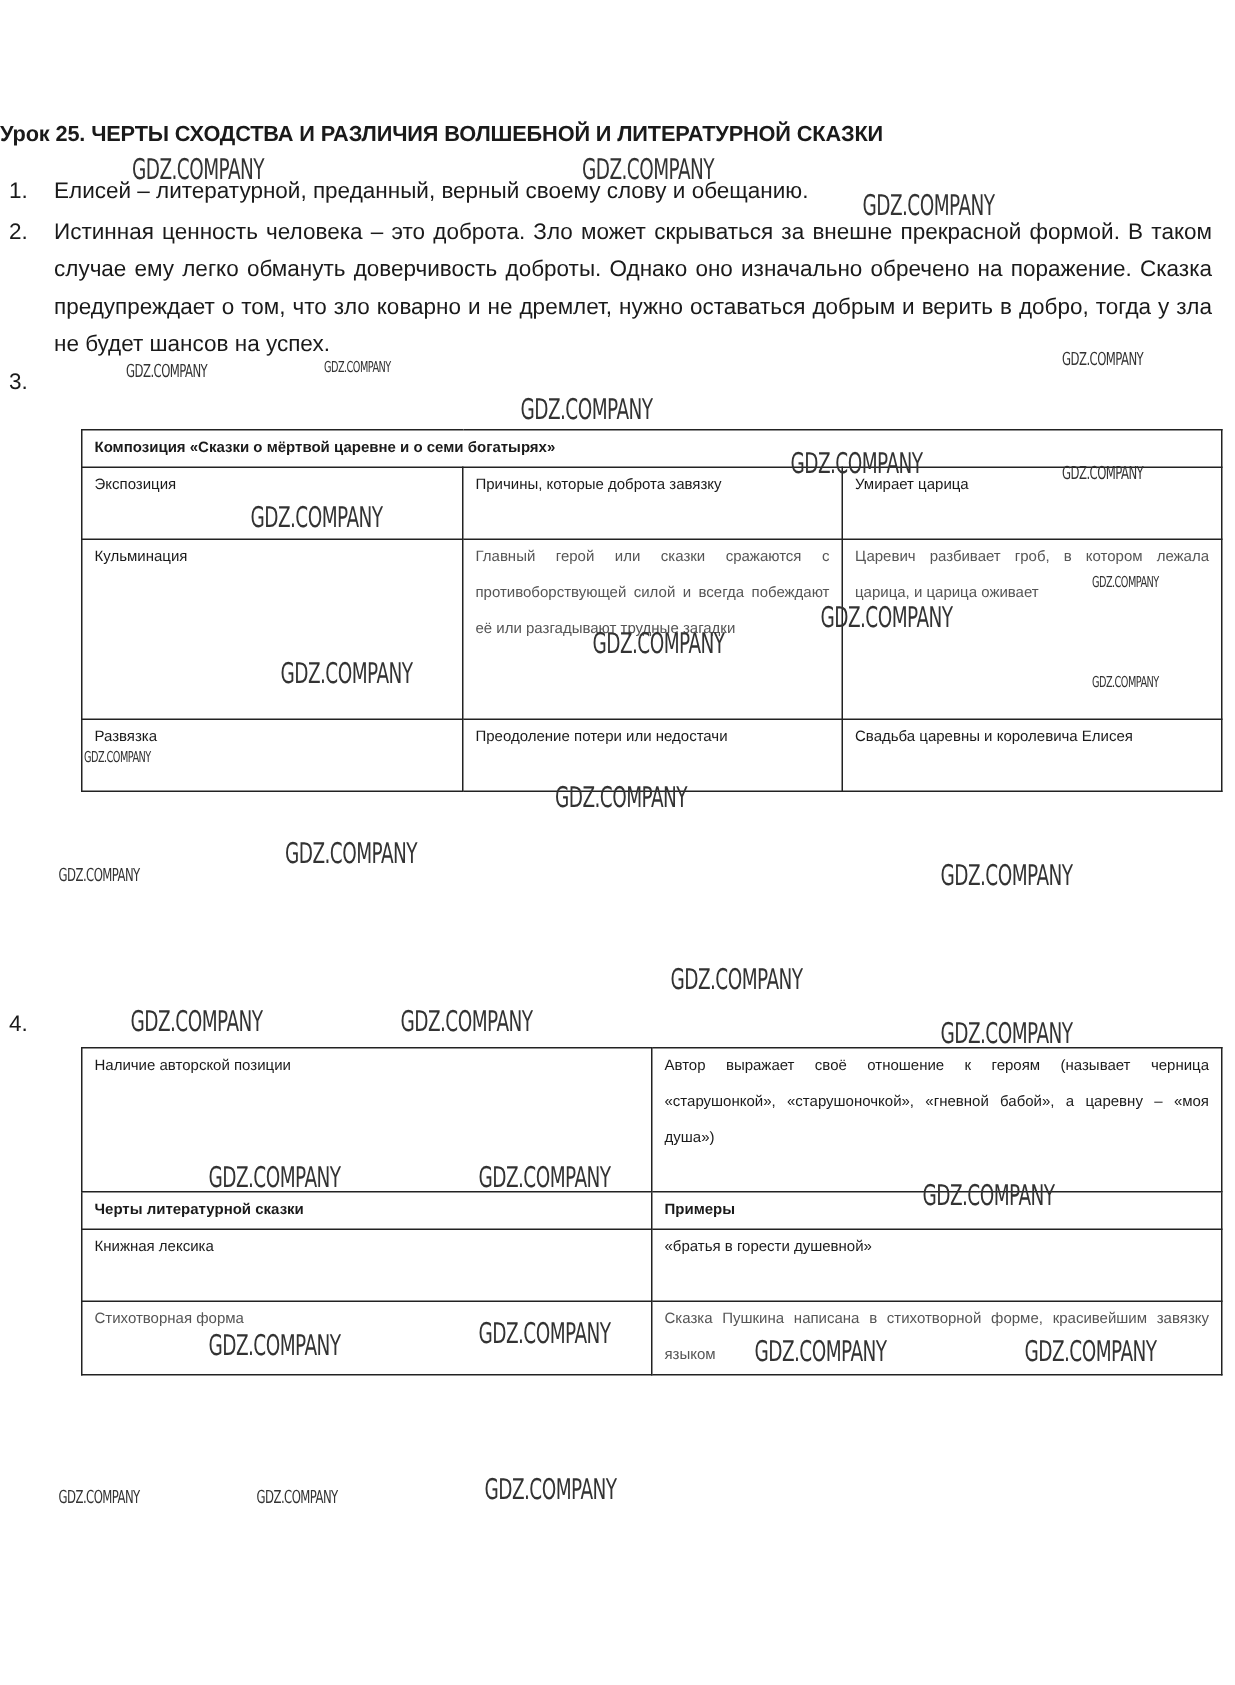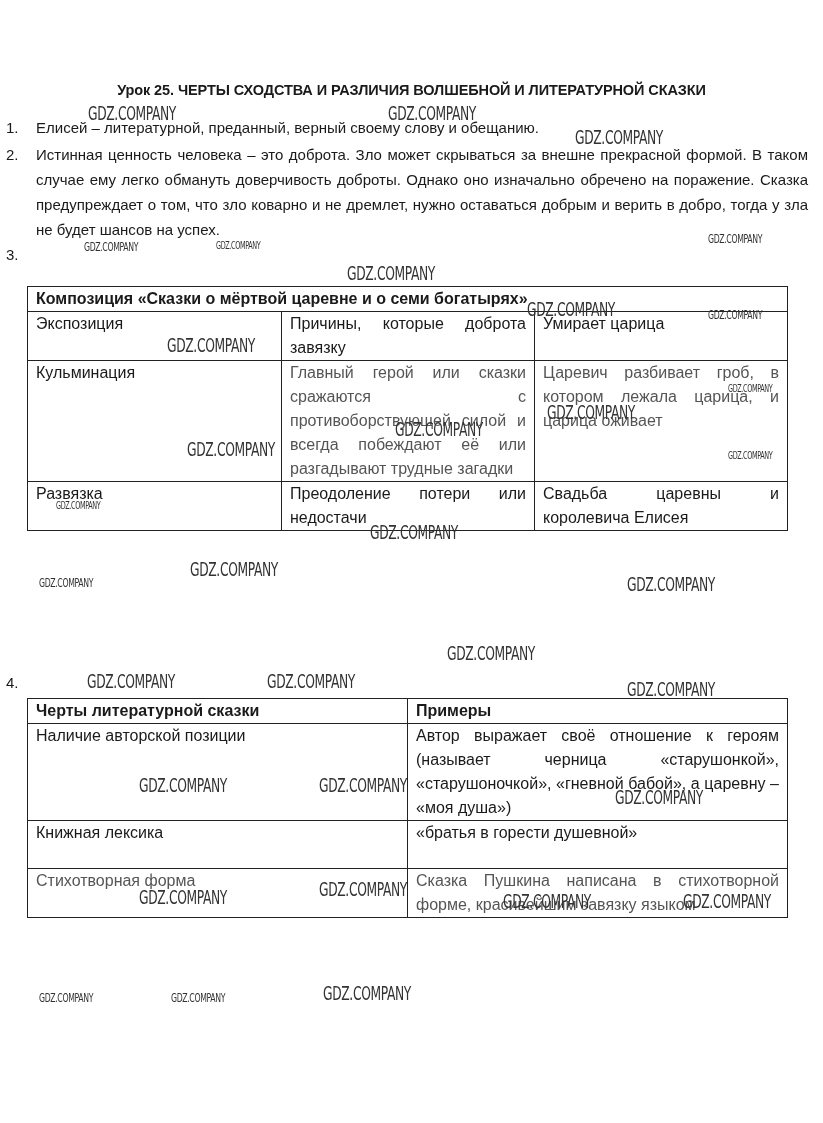--- a/index.html
+++ b/index.html
@@ -1,24 +1,24 @@
 <!DOCTYPE html>
 <html><head>
 <meta charset="utf-8">
 <style>
   html, body { margin: 0; padding: 0; background: #ffffff; }
   body { width: 823px; height: 1123px; position: relative; overflow: hidden;
          font-family: "Liberation Sans", "DejaVu Sans", sans-serif; color: #1a1a1a; }
-  .title { position: absolute; left: 0; width: 823px; top: 82px; text-align: center;
+  .title { position: absolute; left: 0; width: 823px; top: 82px; text-align: left;
            font-weight: bold; font-size: 14.5px; letter-spacing: -0.1px; }
   .item-num { position: absolute; left: 6px; font-size: 15px; }
   .para { position: absolute; left: 36px; width: 772px; font-size: 15px; line-height: 24px;
           text-align: justify; }
   .para.single { white-space: nowrap; }
-  table.grid { position: absolute; border-collapse: collapse; font-size: 16px; line-height: 24px; table-layout: fixed; }
+  table.grid { position: absolute; border-collapse: collapse; font-size: 10px; line-height: 24px; table-layout: fixed; margin-left: 27px; }
   table.grid td { border: 1.5px solid #222; vertical-align: top; padding: 0 8px; text-align: justify; }
   table.grid td.hdr { font-weight: bold; }
   .fade { color: #555; }
   .wm { position: absolute; font-family: "Liberation Sans Narrow", "DejaVu Sans Condensed", "Liberation Sans", sans-serif;
         color: #333; font-size: 19px; transform: scaleX(0.72); transform-origin: left top; letter-spacing: -0.5px;
         white-space: nowrap; pointer-events: none; }
   .wm.sm { font-size: 12px; }
 </style>
 </head>
 <body>
@@ -62,27 +62,27 @@
   </table>
 
 <div class="item-num" style="top:674px">4.</div>
 
 <table class="grid" style="left:27px; top:698px; width:760px;">
   <colgroup>
       <col style="width:380px">
       <col style="width:380px">
     </colgroup>
   <tbody>
-      <tr style="height:24px">
+      <tr style="height:96px">
+    <td>Наличие авторской позиции</td>
+    <td>Автор выражает своё отношение к героям (называет черница «старушонкой», «старушоночкой», «гневной бабой», а царевну – «моя душа»)</td>
+  </tr>
+  <tr style="height:24px">
     <td class="hdr">Черты литературной сказки</td>
     <td class="hdr">Примеры</td>
-  </tr>
-  <tr style="height:96px">
-    <td>Наличие авторской позиции</td>
-    <td>Автор выражает своё отношение к героям (называет черница «старушонкой», «старушоночкой», «гневной бабой», а царевну – «моя душа»)</td>
   </tr>
   <tr style="height:48px">
     <td>Книжная лексика</td>
     <td>«братья в горести душевной»</td>
   </tr>
   <tr style="height:48px">
     <td class="fade">Стихотворная форма</td>
     <td class="fade">Сказка Пушкина написана в стихотворной форме, красивейшим завязку языком</td>
   </tr>
 </tbody>

